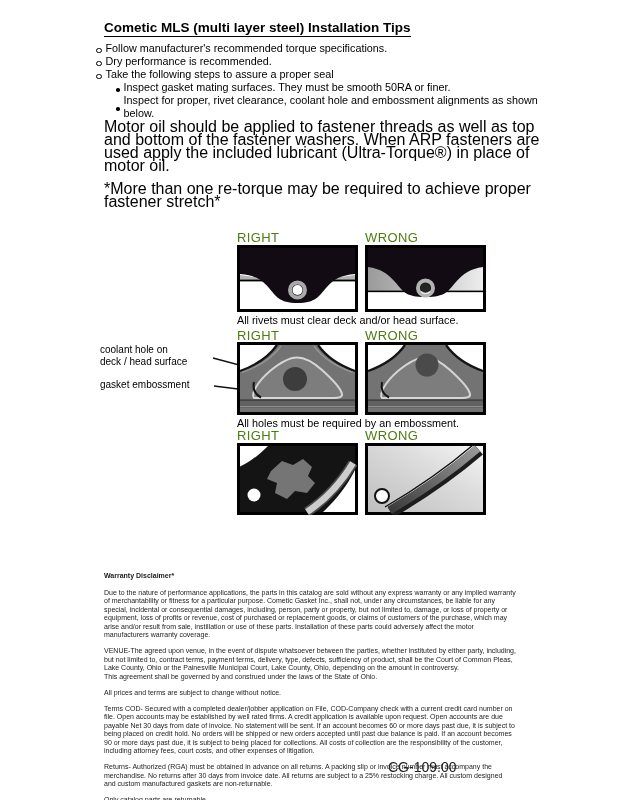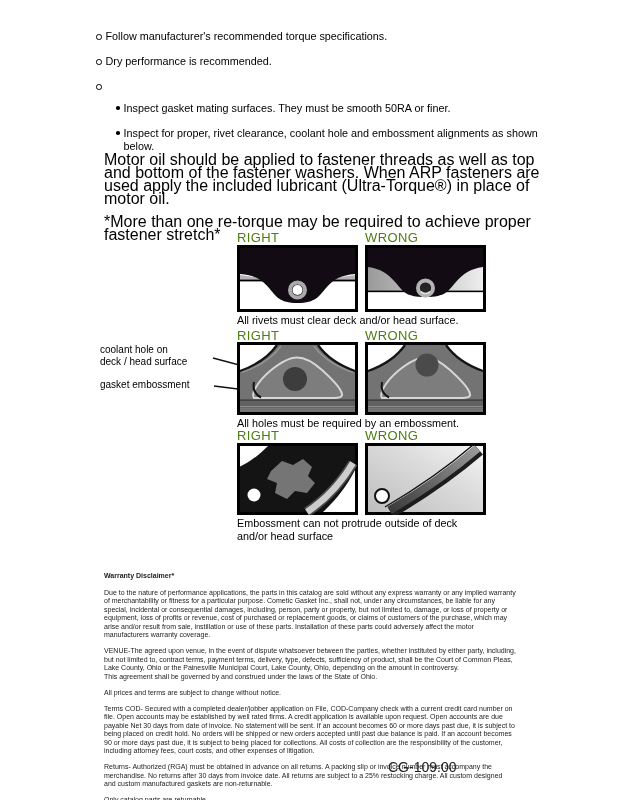--- a/index.html
+++ b/index.html
@@ -4,21 +4,21 @@
 <style>
   html,body{margin:0;padding:0;background:#ffffff;}
   body{width:618px;height:800px;position:relative;overflow:hidden;
        font-family:"Liberation Sans","DejaVu Sans",sans-serif;color:#000;}
   .page{position:absolute;inset:0;background:#fff;}
 
   
   .top{position:absolute;left:96px;top:18px;width:452px;}
   .doc-title{margin-left:8px;font-size:13.5px;font-weight:bold;display:inline-block;
              border-bottom:1.6px solid #000;padding-bottom:1px;margin-bottom:5px;}
-  .b-row{display:flex;align-items:flex-start;font-size:10.8px;line-height:13px;margin-top:12px;}
+  .b-row{display:flex;align-items:center;font-size:10.8px;line-height:13px;}
   .obullet{width:3.5px;height:3.5px;border:1px solid #000;border-radius:50%;
            margin:4px 4px 0 0;flex:none;}
   .sub{margin-left:20px;}
   .fbullet{width:3.6px;height:3.6px;background:#000;border-radius:50%;
            margin:4.5px 4px 0 0;flex:none;}
   .sec-head{margin:14px 0 5px 8px;font-size:12px;font-weight:bold;}
   .para{margin:0 0 10px 8px;font-size:16px;line-height:13px;width:436px;}
 
   
   .dlabel{position:absolute;width:121px;font-size:13px;
@@ -37,31 +37,33 @@
   .wp.tight{margin-bottom:0;}
 
   .footer-code{position:absolute;left:388px;top:759px;font-size:14px;color:#222;}
 </style>
 </head>
 <body>
 
 <div class="page">
 
   <div class="top">
+    <div class="doc-title">Cometic MLS (multi layer steel) Installation Tips</div>
 
     <div class="b-row">
       <span class="obullet"></span>
       <span>Follow manufacturer's recommended torque specifications.</span>
     </div>
     <div class="b-row">
       <span class="obullet"></span>
       <span>Dry performance is recommended.</span>
     </div>
     <div class="b-row">
       <span class="obullet"></span>
+      <span>Take the following steps to assure a proper seal</span>
     </div>
     <div class="b-row sub">
       <span class="fbullet"></span>
       <span>Inspect gasket mating surfaces.  They must be smooth 50RA or finer.</span>
     </div>
     <div class="b-row sub">
       <span class="fbullet"></span>
       <span>Inspect for proper, rivet clearance, coolant hole and embossment alignments as shown below.</span>
     </div>
 
@@ -185,21 +187,20 @@
         </linearGradient>
       </defs>
       <rect x="1.5" y="1.5" width="118" height="69" fill="url(#g3)" stroke="#000" stroke-width="3"></rect>
       <path d="M26,69 C55,52 85,32 114,7" stroke="#1d1d1d" stroke-width="12" fill="none"></path>
       <path d="M24.5,67.5 C53.5,50.5 83.5,30.5 112.5,5.5" stroke="url(#gb)" stroke-width="8" fill="none"></path>
       <path d="M20,64 C49,47 79,27 108,2" stroke="#111" stroke-width="1.4" fill="none"></path>
       <circle cx="17" cy="53" r="7" fill="#fdfdfd" stroke="#111" stroke-width="2"></circle>
     </svg>
   </div>
 
-  <div class="caption" style="top:517px;width:236px">Embossment can not protrude outside of deck and/or head surface</div>
 
   <div class="warranty">
     <div class="w-head">Warranty Disclaimer*</div>
     <div class="wp">Due to the nature of performance applications, the parts in this catalog are sold without any express warranty or any implied warranty of merchantability or fitness for a particular purpose.  Cometic Gasket Inc., shall not, under any circumstances, be liable for any special, incidental or consequential damages, including, person, party or property, but not limited to, damage, or loss of property or equipment, loss of profits or revenue, cost of purchased or replacement goods, or claims of customers of the purchase, which may arise and/or result from sale, instillation or use of these parts.  Installation of these parts could adversely affect the motor manufacturers warranty coverage.</div>
     <div class="wp tight">VENUE-The agreed upon venue, in the event of dispute whatsoever between the parties, whether instituted by either party, including, but not limited to, contract terms, payment terms, delivery, type, defects, sufficiency of product, shall be the Court of Common Pleas, Lake County, Ohio or the Painesville Municipal Court, Lake County, Ohio, depending on the amount in controversy.</div>
     <div class="wp">This agreement shall be governed by and construed under the laws of the State of Ohio.</div>
     <div class="wp">All prices and terms are subject to change without notice.</div>
     <div class="wp">Terms COD- Secured with a completed dealer/jobber application on File, COD-Company check with a current credit card number on file.  Open accounts may be established by well rated firms.  A credit application is available upon request.  Open accounts are due payable Net 30 days from date of invoice.  No statement will be sent.  If an account becomes 60 or more days past due, it is subject to being placed on credit hold.  No orders will be shipped or new orders accepted until past due balance is paid.  If an account becomes 90 or more days past due, it is subject to being placed for collections.  All costs of collection are the responsibility of the customer, including attorney fees, court costs, and other expenses of litigation.</div>
     <div class="wp">Returns- Authorized (RGA) must be obtained in advance on all returns.  A packing slip or invoice number must accompany the merchandise.  No returns after 30 days from invoice date.  All returns are subject to a 25% restocking charge.  All custom designed and custom manufactured gaskets are non-returnable.</div>
     <div class="wp tight">Only catalog parts are returnable.</div>

